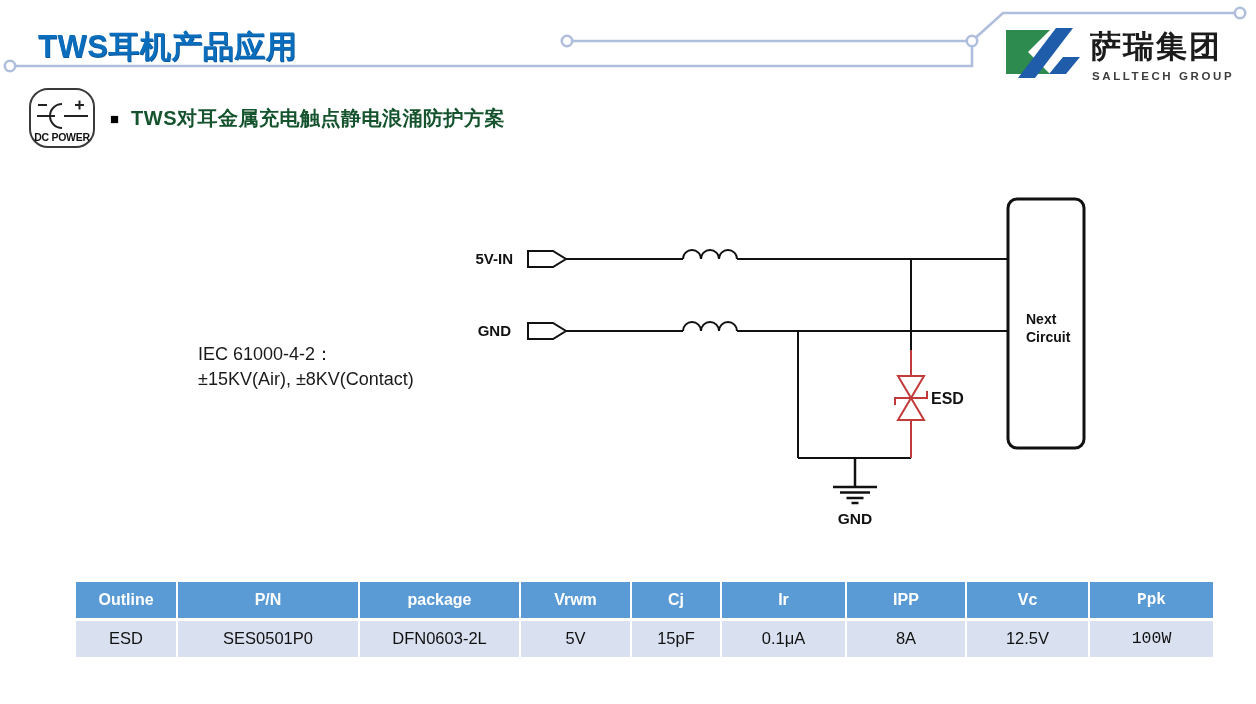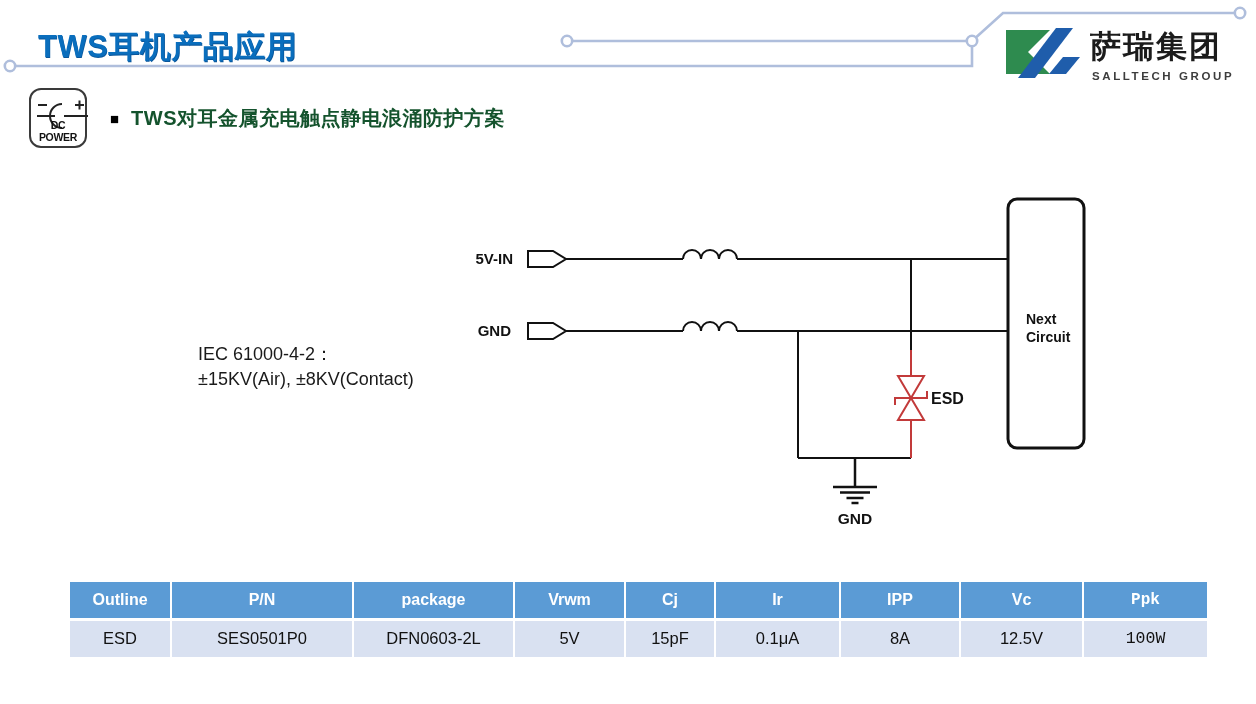--- a/index.html
+++ b/index.html
@@ -16,37 +16,37 @@
   
   .decor { left:0; top:0; width:1256px; height:90px; pointer-events:none; }
 
   
   .logo-wrap { left:1000px; top:24px; width:235px; height:58px; }
   .logo-mark { position:absolute; left:0; top:2px; }
   .logo-cn { position:absolute; left:90px; top:2px; font-size:31px; font-weight:700; color:#1b1b1b; letter-spacing:2px; white-space:nowrap; }
   .logo-en { position:absolute; left:92px; top:38px; font-size:11.5px; font-weight:600; color:#3d3d3d; letter-spacing:2.6px; white-space:nowrap;margin-top:8px; }
 
   
-  .dc-box { left:29px; top:88px; width:58px; height:60px; border:2px solid #3a3a3a; border-radius:12px; background:#fff; }
+  .dc-box { left:29px; top:88px; width:66px; height:60px; border:2px solid #3a3a3a; border-radius:19px; background:#fff; }
   .dc-label { position:absolute; left:0; right:0; bottom:3px; text-align:center; font-size:10.5px; font-weight:700; color:#111; letter-spacing:-0.3px; }
   .dc-sym { position:absolute; left:2px; top:5px; }
 
   
   .sec { left:110px; top:105px; display:flex; align-items:center; gap:12px; }
   .sec-bullet { font-size:15px; color:#000; line-height:1; }
   .sec-heading { font-size:20px; font-weight:700; color:#14532d; letter-spacing:0.5px; white-space:nowrap; }
 
   
   .iec { left:175px; top:342px; font-size:18px; color:#1a1a1a; line-height:25px;margin-left:23px; }
 
   
   .schem { left:440px; top:190px; }
 
   
-  table.spec { position:absolute; left:70px; top:582px; width:1137px; border-collapse:collapse; table-layout:fixed;padding-left:48px; }
+  table.spec { position:absolute; left:76px; top:582px; width:1137px; border-collapse:collapse; table-layout:fixed;padding-left:48px; }
   table.spec th {
     background:#5b9bd5; color:#fff; font-size:16px; font-weight:700;
     height:37px; text-align:center; border-right:2px solid #fff; border-bottom:3px solid #fff;
   }
   table.spec td {
     background:#d9e1f1; color:#111; font-size:16.5px; font-weight:400;
     height:38px; text-align:center; border-right:2px solid #fff;
   }
   table.spec th:last-child, table.spec td:last-child { border-right:none;font-family:Liberation Mono, monospace; }
 </style>

